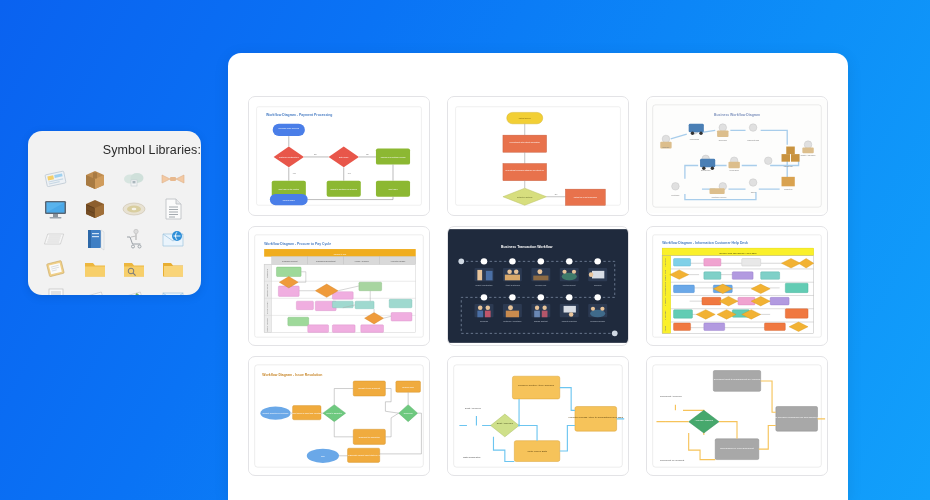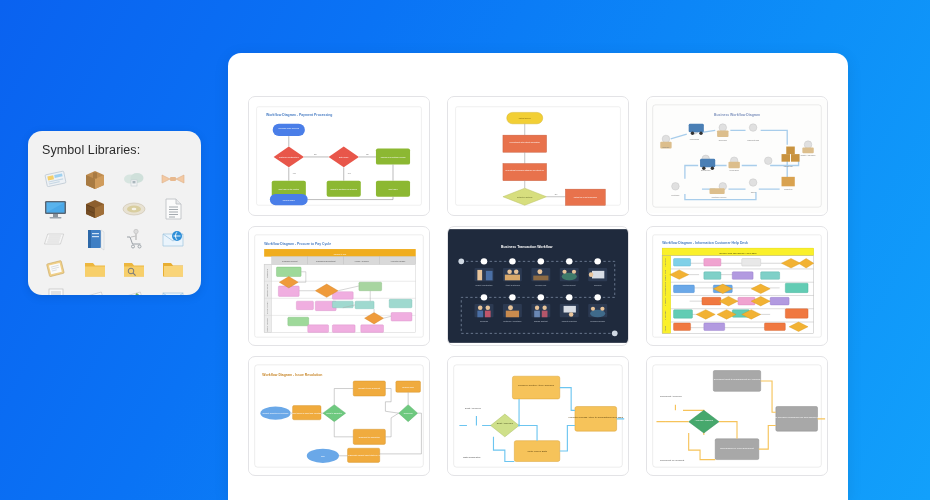--- a/index.html
+++ b/index.html
@@ -9,20 +9,21 @@
     height: 500px;
     overflow: hidden;
     font-family: "Liberation Sans", sans-serif;
   }
 
   #stage {
     position: relative;
     width: 930px;
     height: 500px;
     background: linear-gradient(118deg, #0a62f0 0%, #0a73f5 32%, #0d8ff8 70%, #12a0fb 100%);
+    text-align: right;
   }
 
   
   #symbol-card {
     position: absolute;
     left: 28px;
     top: 131px;
     width: 173px;
     height: 164px;
     background: #f2f2f2;

